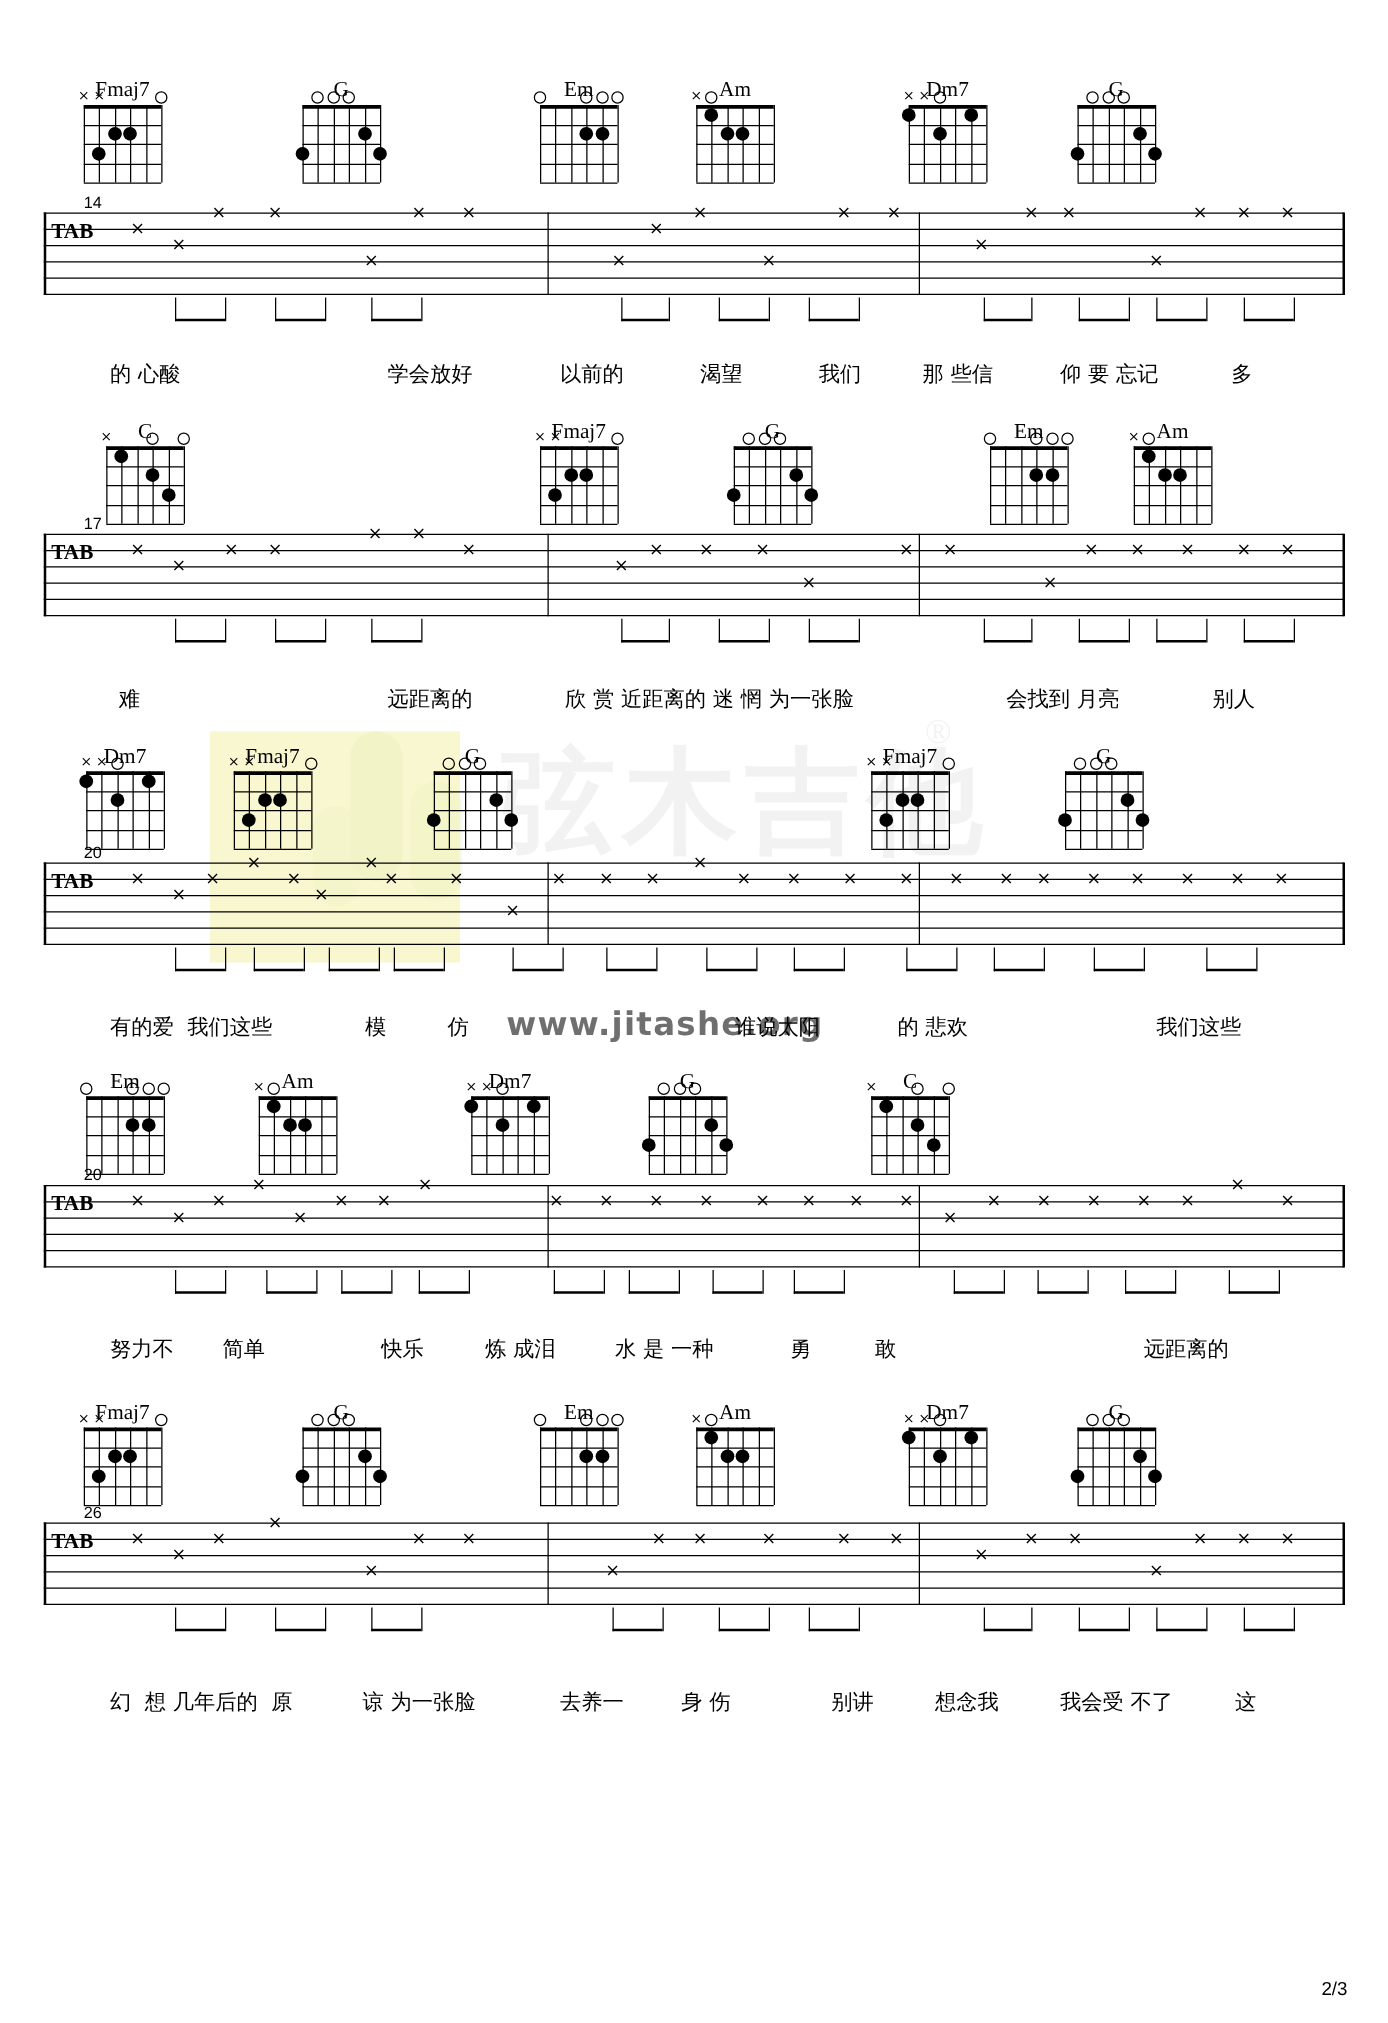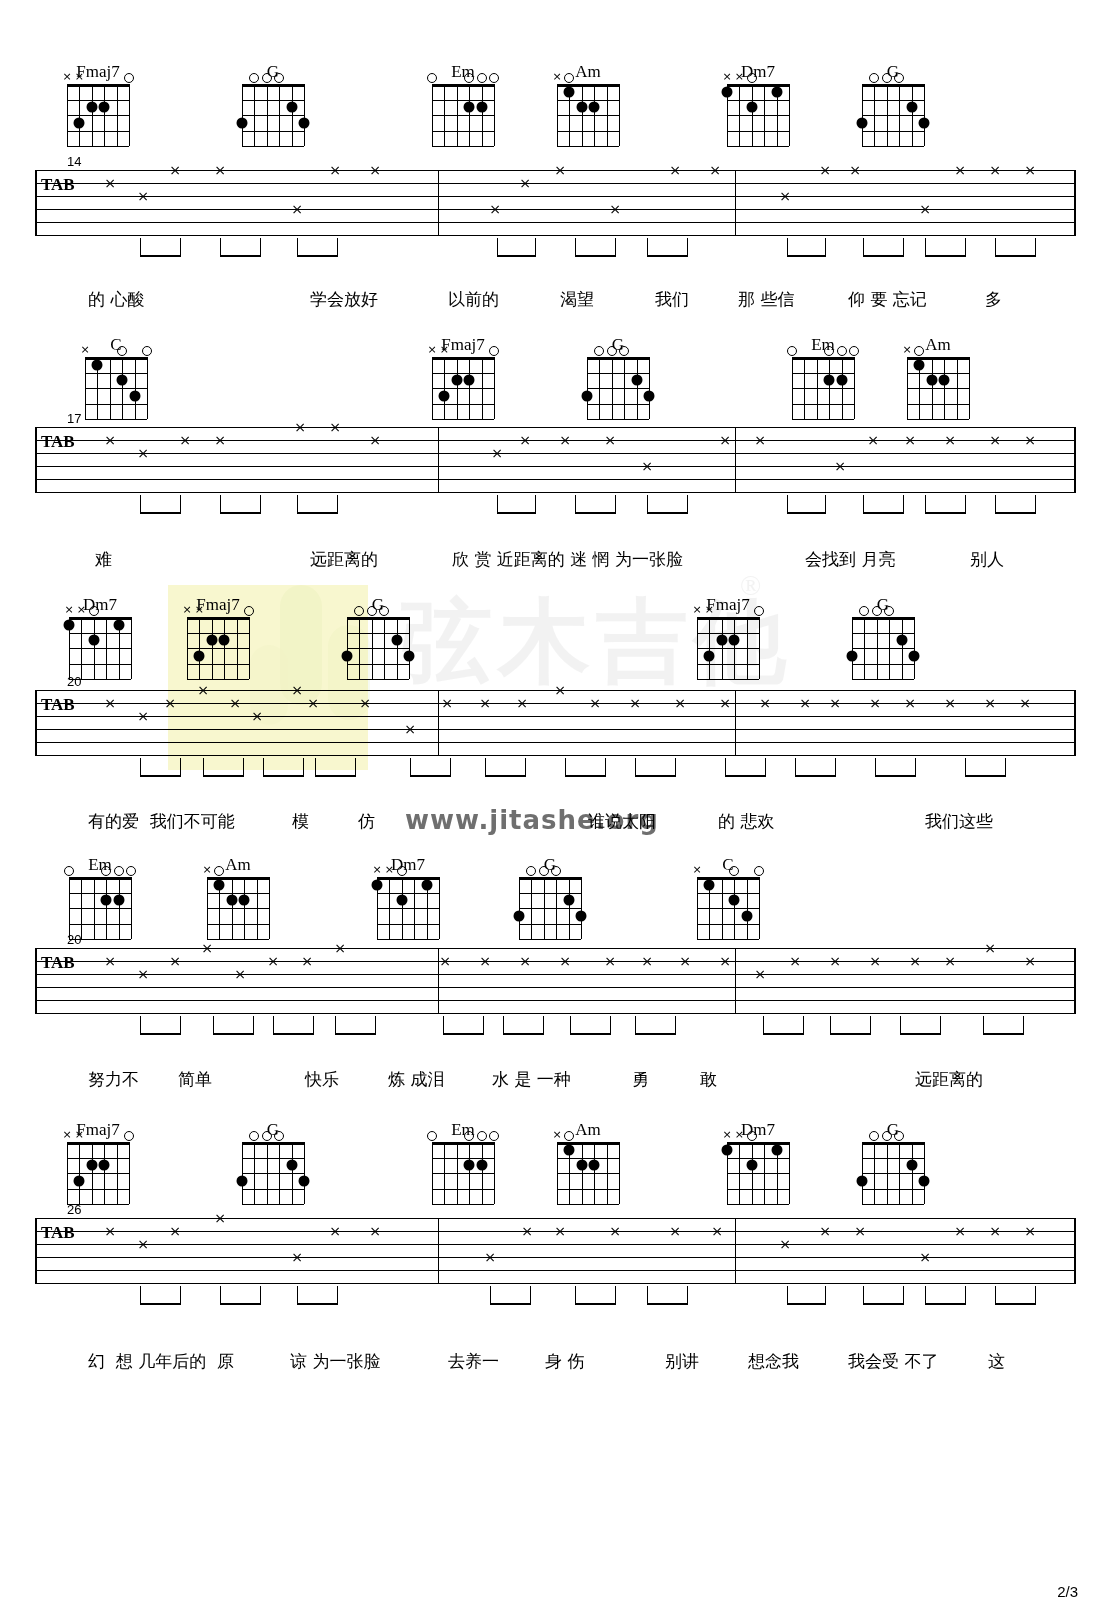--- a/index.html
+++ b/index.html
@@ -628,21 +628,21 @@
           <div class="xn" style="left: 730px; top: 13px;">×</div>
           <div class="xn" style="left: 770px; top: 13px;">×</div>
           <div class="xn" style="left: 800px; top: 13px;">×</div>
           <div class="xn" style="left: 840px; top: 13px;">×</div>
           <div class="xn" style="left: 875px; top: 13px;">×</div>
           <div class="xn" style="left: 915px; top: 13px;">×</div>
           <div class="xn" style="left: 955px; top: 13px;">×</div>
           <div class="xn" style="left: 990px; top: 13px;">×</div>
         </div>
       </div>
-      <div class="lyric" style="left: 88px; top: 810px;">有的爱  我们不可能</div>
+      <div class="lyric" style="left: 88px; top: 810px;">有的爱  我们这些</div>
       <div class="lyric" style="left: 292px; top: 810px;">模</div>
       <div class="lyric" style="left: 358px; top: 810px;">仿</div>
       <div class="lyric" style="left: 588px; top: 810px;">谁说太阳</div>
       <div class="lyric" style="left: 718px; top: 810px;">的 悲欢</div>
       <div class="lyric" style="left: 925px; top: 810px;">我们这些</div>
       <div class="chord" style="left: 62px; top: 855px;">
         <div class="cname">Em</div>
         <div class="grid">
           <div class="nut"></div>
           <div class="v" style="left: 0px;"></div>

